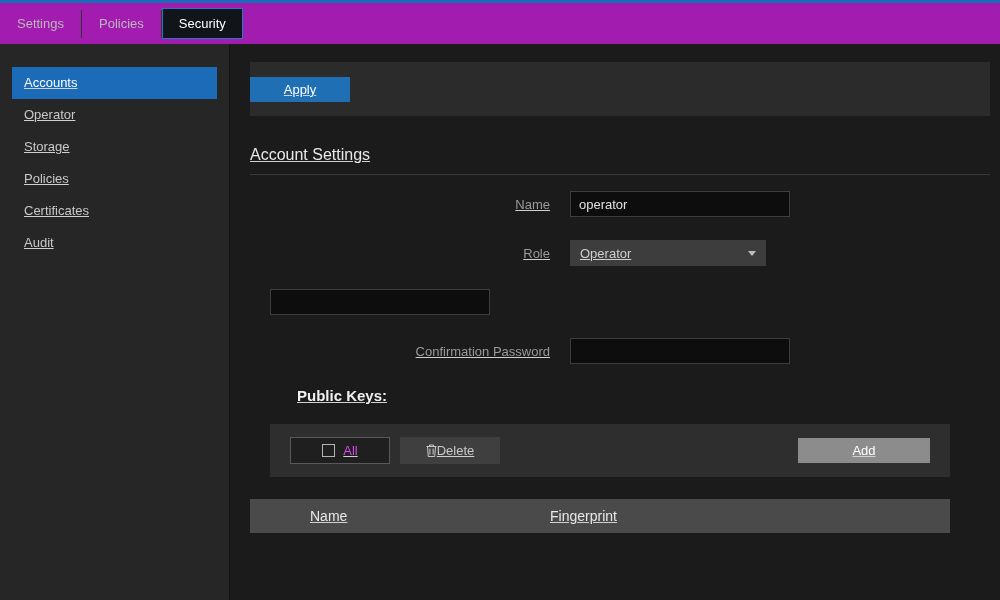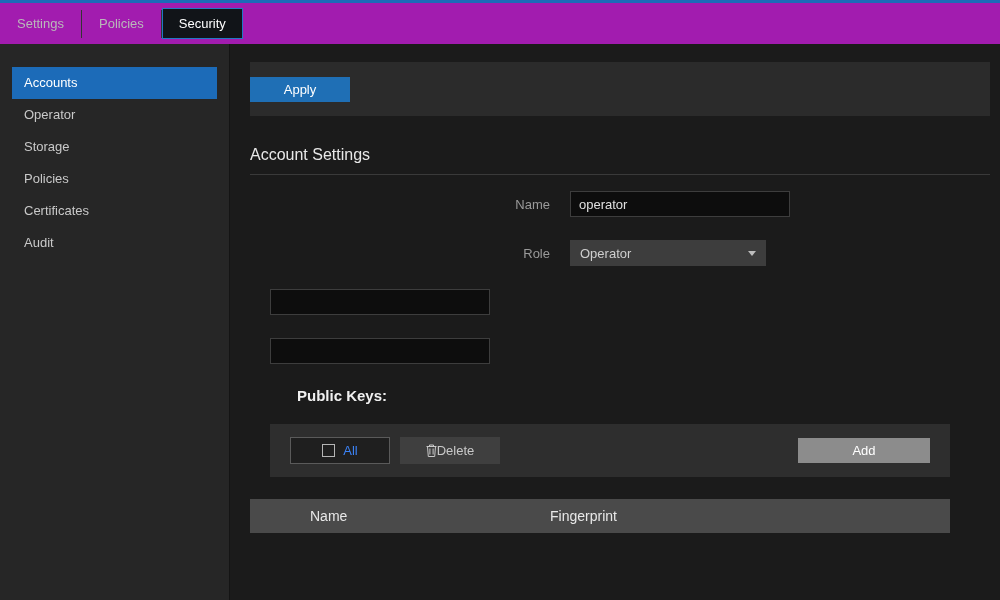--- a/index.html
+++ b/index.html
@@ -32,21 +32,21 @@
     background: #111418;
     border: 1px solid #2178c4;
   }
   .tab-sep {
     width: 1px;
     height: 28px;
     background: #343434;
   }
 
   
-  .content-row { flex: 1; display: flex; min-height: 0; }
+  .content-row { flex: 1; display: flex; min-height: 0; text-decoration: underline; }
 
   
   .sidebar {
     width: 230px;
     background: #262626;
     border-right: 1px solid #141414;
     padding-top: 23px;
     flex: 0 0 auto;
   }
   .side-item {
@@ -158,21 +158,21 @@
     background: #2e2e2e;
     display: flex;
     align-items: center;
     padding: 0 20px;
   }
   .all-btn {
     width: 100px;
     height: 27px;
     background: #1f1f1f;
     border: 1px solid #5a5a5a;
-    color: #3b82f6;
+    color: #d946ef;
     font-size: 13px;
     font-family: inherit;
     display: flex;
     align-items: center;
     justify-content: center;
     gap: 8px;
     cursor: pointer;
   }
   .checkbox {
     width: 13px;
@@ -271,20 +271,21 @@
           </div>
         </div>
 
         <div class="form-row">
           <div class="form-field">
             <input type="password" class="text-input" value="" style="">
           </div>
         </div>
 
         <div class="form-row">
+          <div class="form-label">Confirmation Password</div>
           <div class="form-field">
             <input type="password" class="text-input" value="" style="">
           </div>
         </div>
 
       </div>
 
       <div class="pk-title">Public Keys:</div>
 
       <div class="pk-toolbar">

